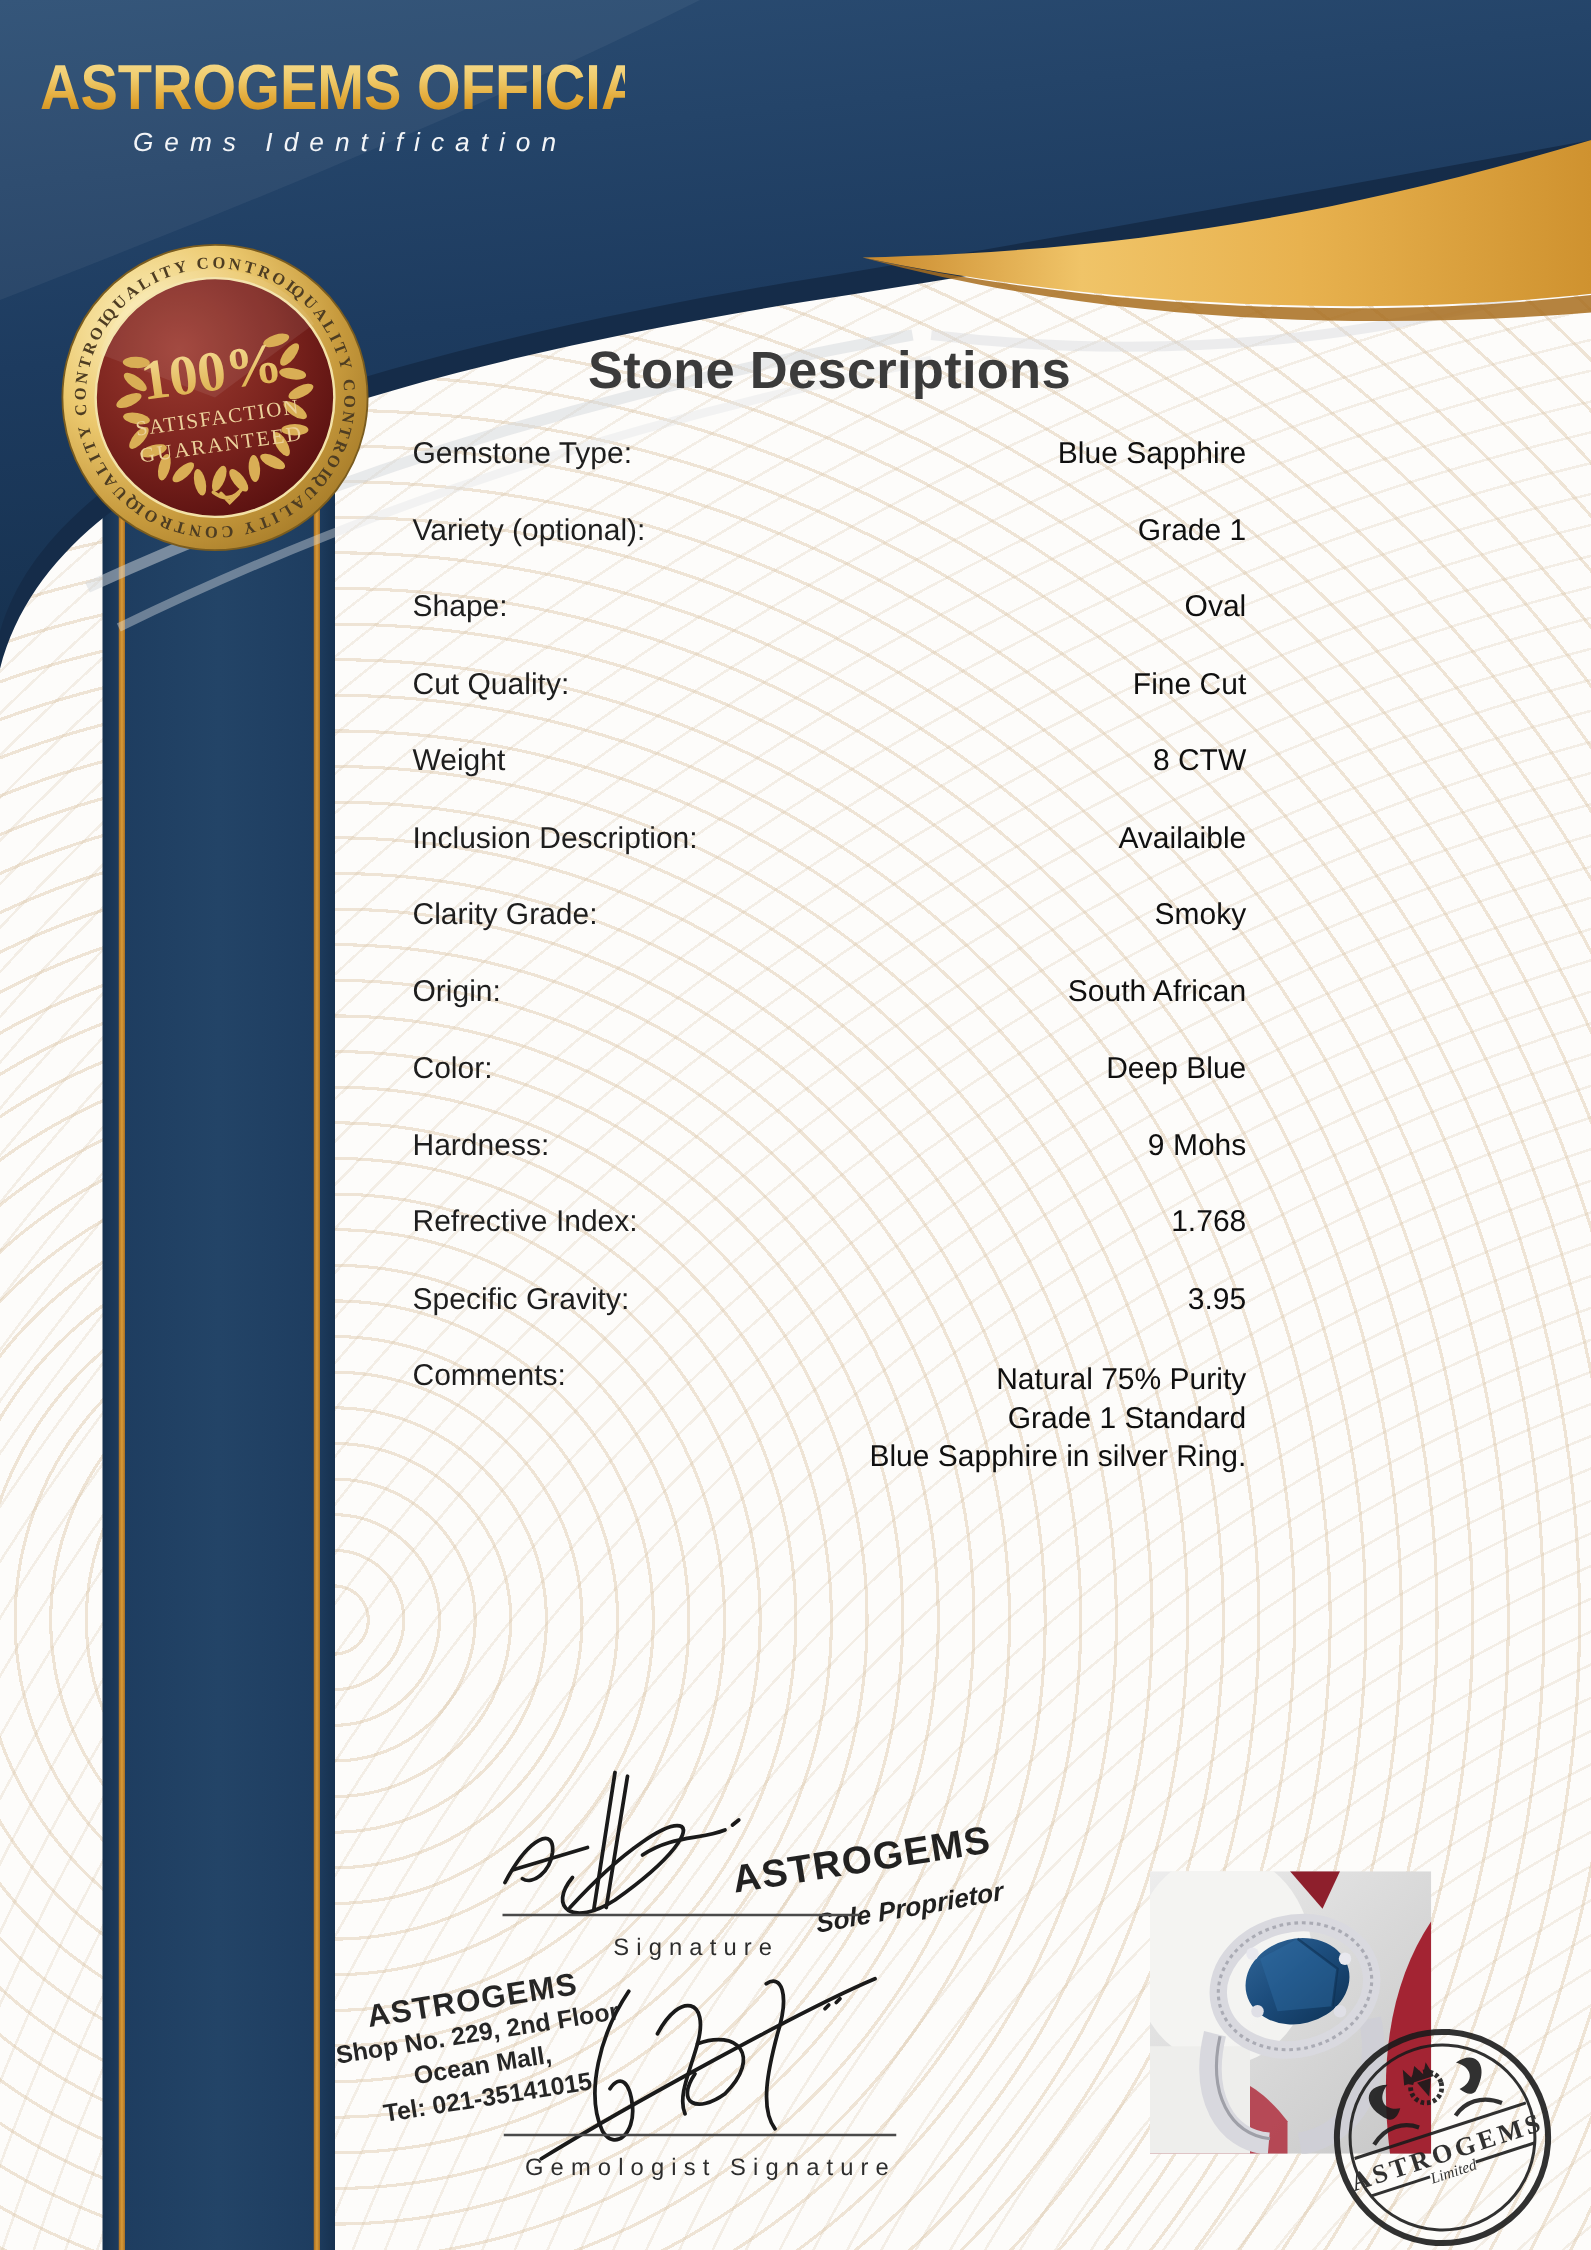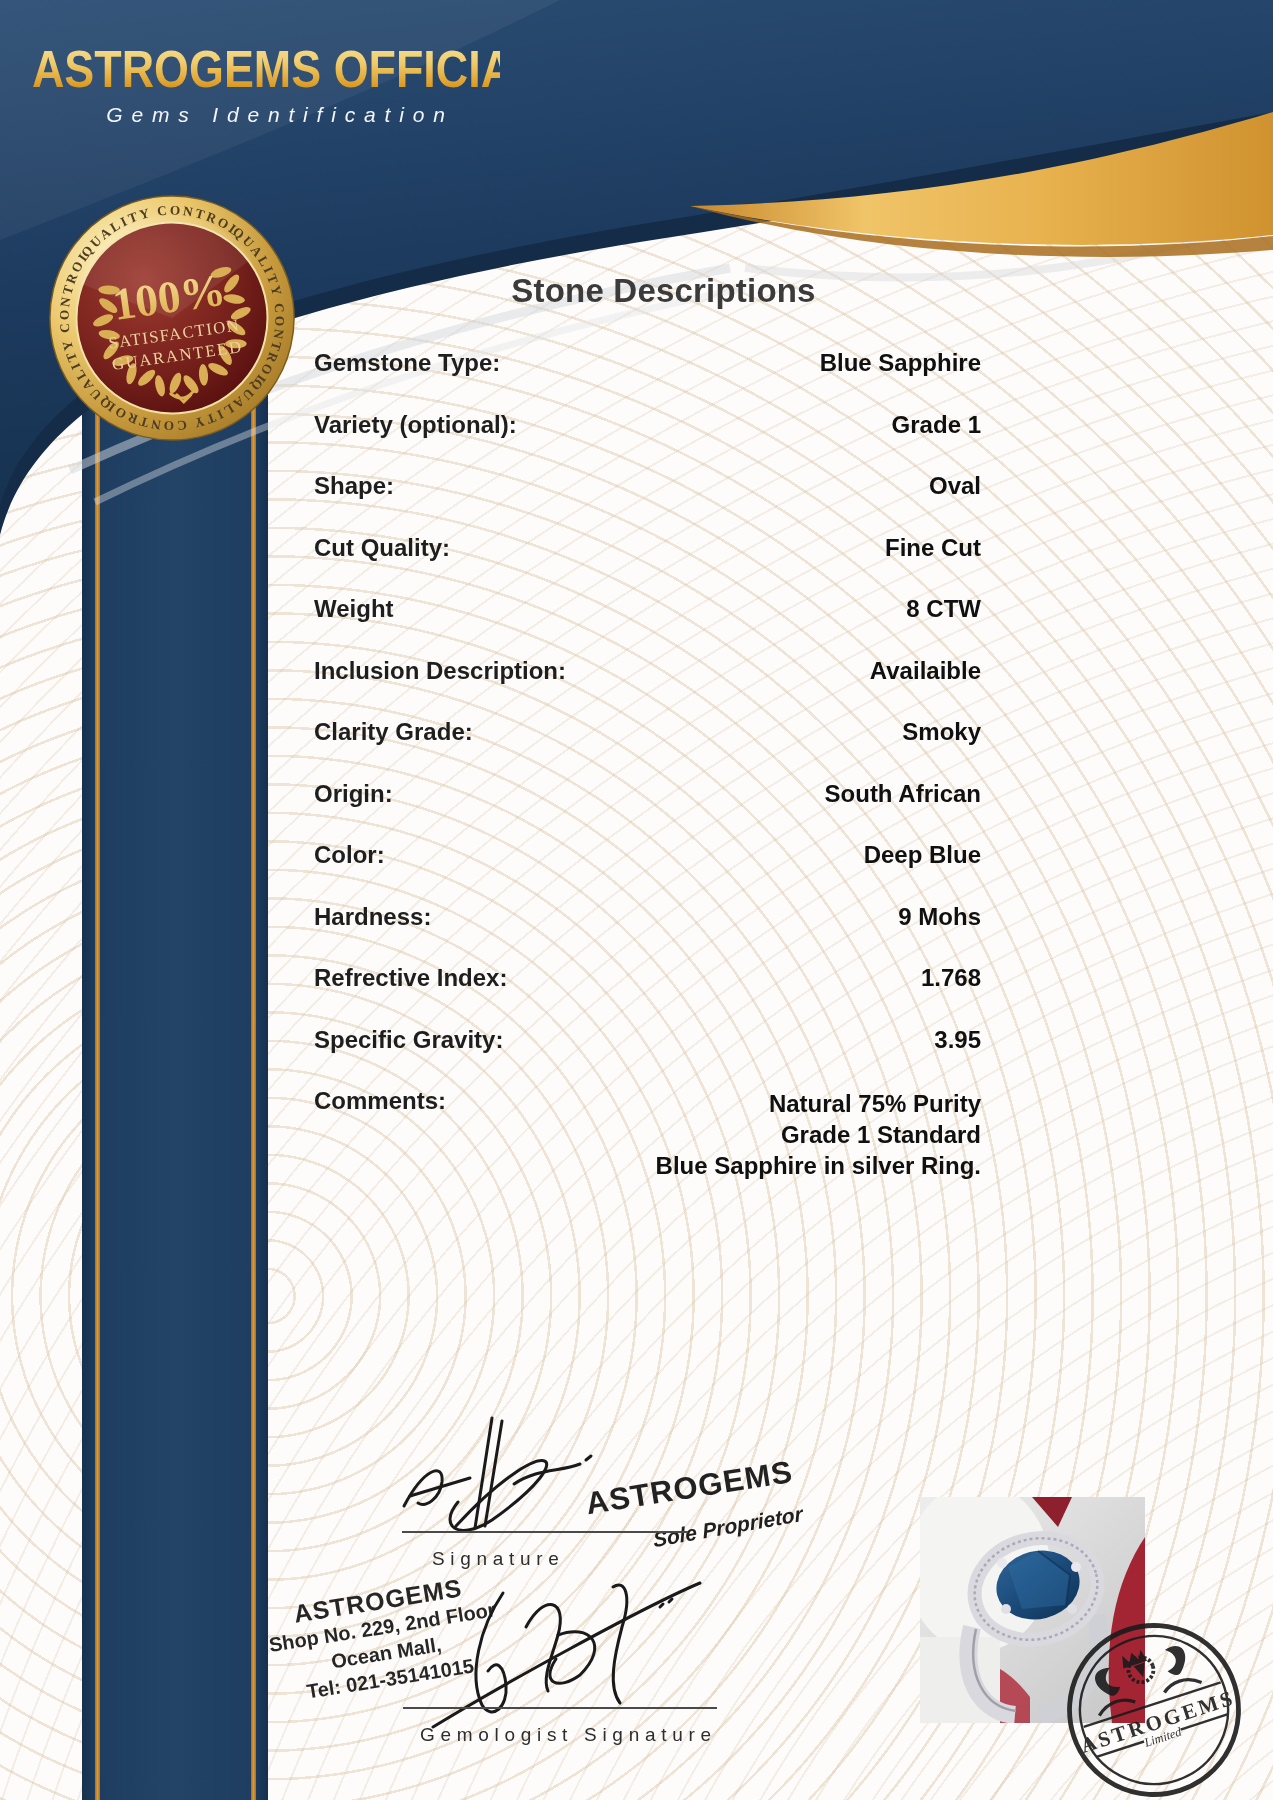--- a/index.html
+++ b/index.html
@@ -28,33 +28,33 @@
     .brand{background:linear-gradient(180deg,#f8e29b 0%,#f0cc6d 38%,#dfa22e 72%,#c07d10 100%);
       -webkit-background-clip:text;background-clip:text;color:transparent;}
   }
   .subtitle{position:absolute;left:0;top:103px;width:560px;text-align:center;
     font-size:21px;font-style:italic;letter-spacing:.42em;color:#f3f5f8;white-space:nowrap;}
 
   
   .badge-svg{position:absolute;left:46px;top:192px;width:252px;height:252px;}
 
   
-  .content{position:absolute;left:314px;top:350px;width:667px;font-weight:bold;}
+  .content{position:absolute;left:330px;top:350px;width:667px;}
   .doc-title{position:absolute;left:330px;top:272px;width:667px;text-align:center;
-    font-size:33px;font-weight:bold;color:#3b3b3b;letter-spacing:.2px;}
+    font-size:42px;font-weight:bold;color:#3b3b3b;letter-spacing:.2px;}
   .row{display:flex;justify-content:space-between;align-items:flex-start;margin-bottom:36.5px;line-height:25px;}
   .row .lbl{font-size:24px;color:#1e1e1e;}
   .row .val{font-size:24px;color:#101010;text-align:center;}
   .comments .vals{text-align:right;}
   .comments .vals div{font-size:24px;color:#101010;line-height:31px;}
 
   
   .sig-svg{position:absolute;}
   .sig-line{position:absolute;height:2px;background:#4a4a4a;}
-  .sig-label{position:absolute;text-align:left;font-size:19px;letter-spacing:.3em;color:#2d2d2d;white-space:nowrap;}
+  .sig-label{position:absolute;text-align:center;font-size:19px;letter-spacing:.3em;color:#2d2d2d;white-space:nowrap;}
   .stamp-brand{position:absolute;left:585px;top:1470px;font-size:31px;font-weight:bold;color:#121212;
     letter-spacing:1px;transform:rotate(-9deg);opacity:.93;white-space:nowrap;}
   .stamp-role{position:absolute;left:652px;top:1515px;font-size:21px;font-weight:bold;font-style:italic;
     color:#141414;transform:rotate(-10deg) skewX(-4deg);opacity:.95;white-space:nowrap;}
   .addr-stamp{position:absolute;left:252px;top:1586px;width:264px;transform:rotate(-9deg);
     text-align:center;color:#161616;opacity:.93;}
   .addr-stamp .a1{font-size:25px;font-weight:bold;letter-spacing:1px;line-height:28px;}
   .addr-stamp .a2{font-size:20px;font-weight:bold;line-height:26px;}
 
   

